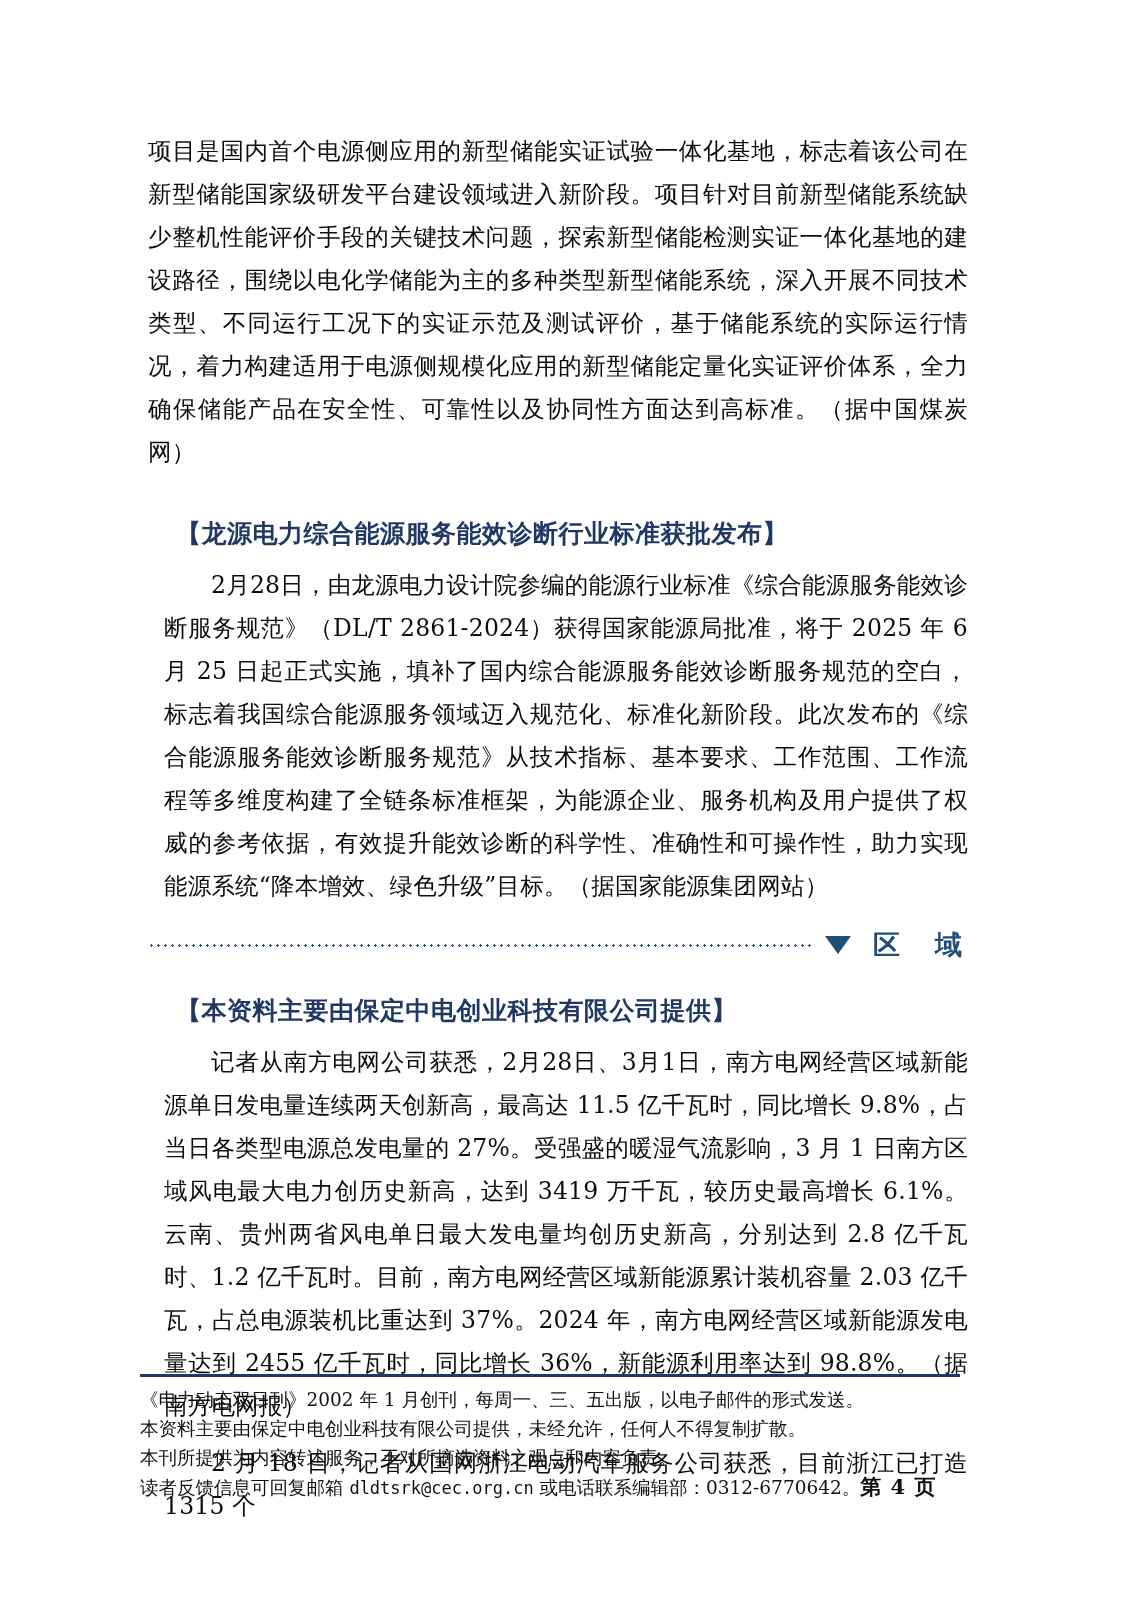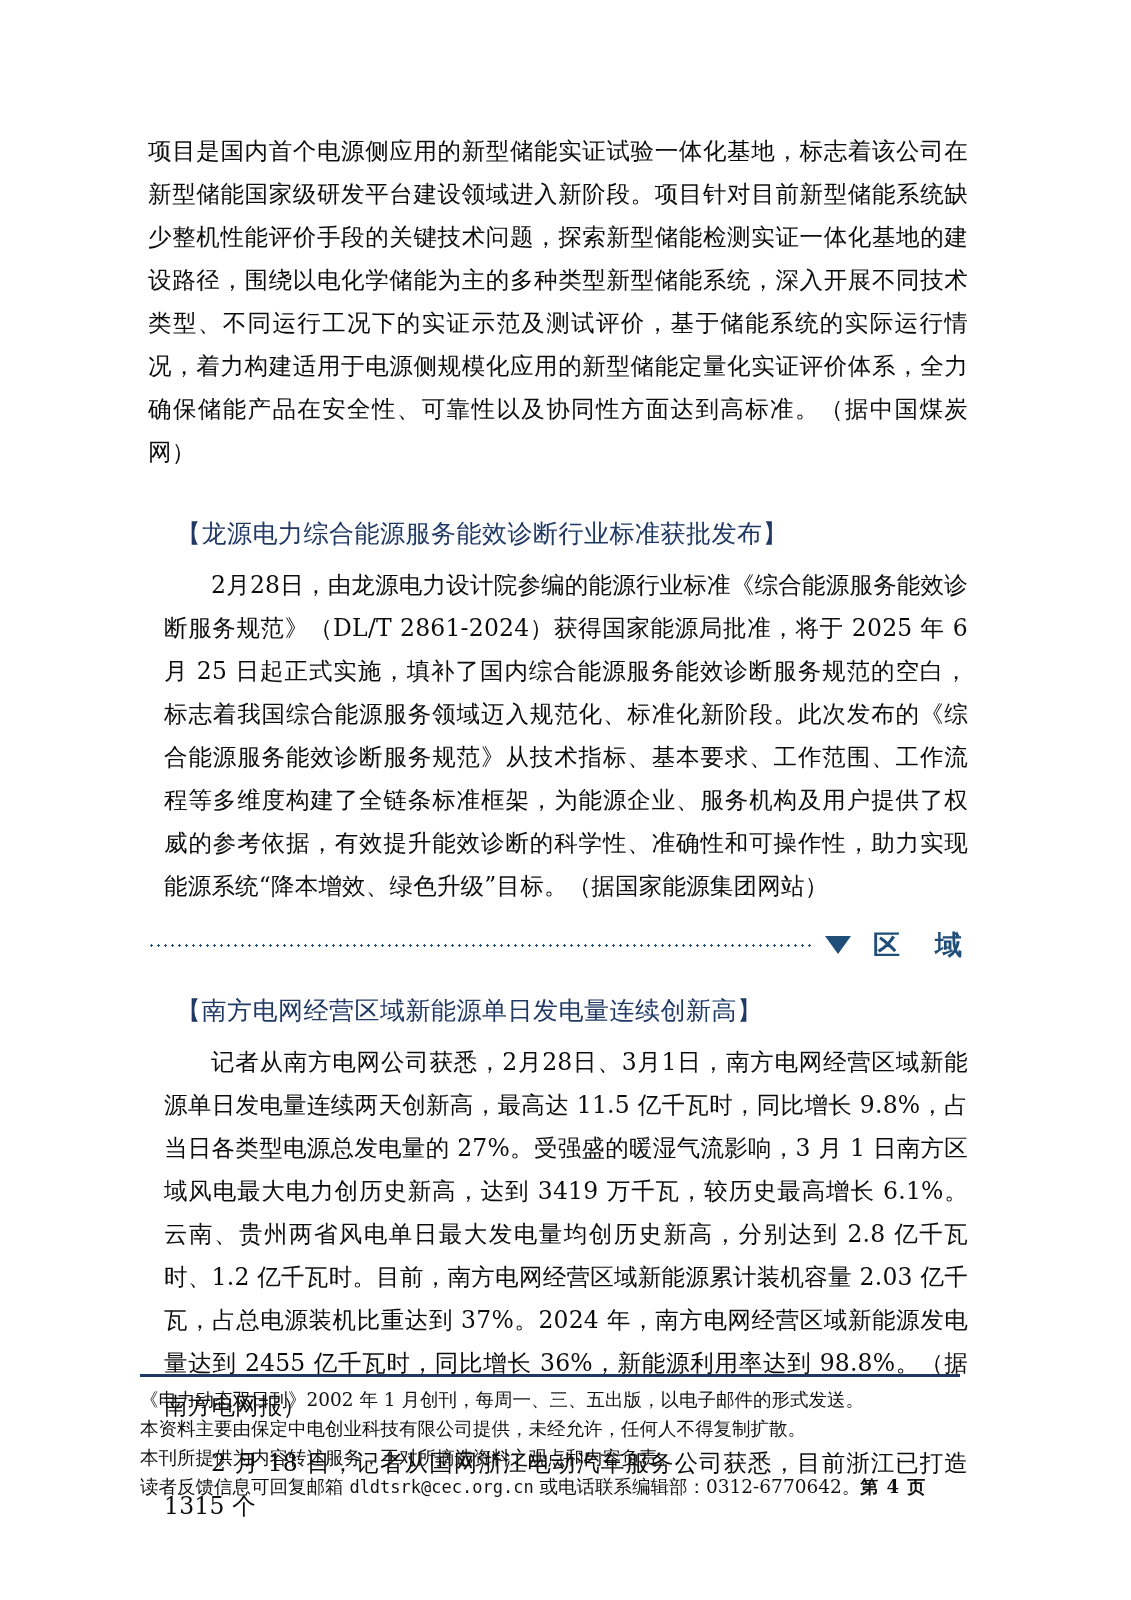--- a/index.html
+++ b/index.html
@@ -32,21 +32,21 @@
     text-justify: inter-ideograph;
     letter-spacing: 0.2px;
   }
   p.indent {
     text-indent: 2em;
     margin-left: 16px;
   }
   .section-heading {
     font-size: 25px;
     line-height: 40px;
-    font-weight: normal;
+    font-weight: bold;
     color: #1f3864;
     margin: 26px 0 10px 28px;
     letter-spacing: 0.5px;
   }
   .spacer-sm { height: 14px; }
 
   
   .divider-row {
     display: flex;
     align-items: center;
@@ -99,21 +99,21 @@
     color: #111111;
     white-space: nowrap;
   }
   .footer-last {
     display: flex;
     justify-content: flex-start;
     align-items: baseline;
   }
   .page-num {
     font-weight: bold;
-    font-size: 18px;
+    font-size: 21px;
     letter-spacing: 1px;
   }
   .mono {
     font-family: "DejaVu Sans Mono", "Liberation Mono", monospace;
     font-size: 17px;
   }
 </style>
 </head>
 <body>
 
@@ -128,21 +128,21 @@
     <div class="section-heading">【龙源电力综合能源服务能效诊断行业标准获批发布】</div>
 
     <p class="body-para indent">2月28日，由龙源电力设计院参编的能源行业标准《综合能源服务能效诊断服务规范》（DL/T 2861-2024）获得国家能源局批准，将于 2025 年 6 月 25 日起正式实施，填补了国内综合能源服务能效诊断服务规范的空白，标志着我国综合能源服务领域迈入规范化、标准化新阶段。此次发布的《综合能源服务能效诊断服务规范》从技术指标、基本要求、工作范围、工作流程等多维度构建了全链条标准框架，为能源企业、服务机构及用户提供了权威的参考依据，有效提升能效诊断的科学性、准确性和可操作性，助力实现能源系统“降本增效、绿色升级”目标。（据国家能源集团网站）</p>
 
     <div class="divider-row">
       <span class="dots"></span>
       <span class="tri"></span>
       <span class="region-label">区　域</span>
     </div>
 
-    <div class="section-heading">【南方电网经营区域新能源单日发电量连续创新高】</div>
+    <div class="section-heading">【本资料主要由保定中电创业科技有限公司提供】</div>
 
     <p class="body-para indent">记者从南方电网公司获悉，2月28日、3月1日，南方电网经营区域新能源单日发电量连续两天创新高，最高达 11.5 亿千瓦时，同比增长 9.8%，占当日各类型电源总发电量的 27%。受强盛的暖湿气流影响，3 月 1 日南方区域风电最大电力创历史新高，达到 3419 万千瓦，较历史最高增长 6.1%。云南、贵州两省风电单日最大发电量均创历史新高，分别达到 2.8 亿千瓦时、1.2 亿千瓦时。目前，南方电网经营区域新能源累计装机容量 2.03 亿千瓦，占总电源装机比重达到 37%。2024 年，南方电网经营区域新能源发电量达到 2455 亿千瓦时，同比增长 36%，新能源利用率达到 98.8%。（据南方电网报）</p>
 
     <div class="spacer-sm"></div>
 
 
     <p class="body-para indent">2 月 18 日，记者从国网浙江电动汽车服务公司获悉，目前浙江已打造 1315 个</p>
 
   </div>
 

